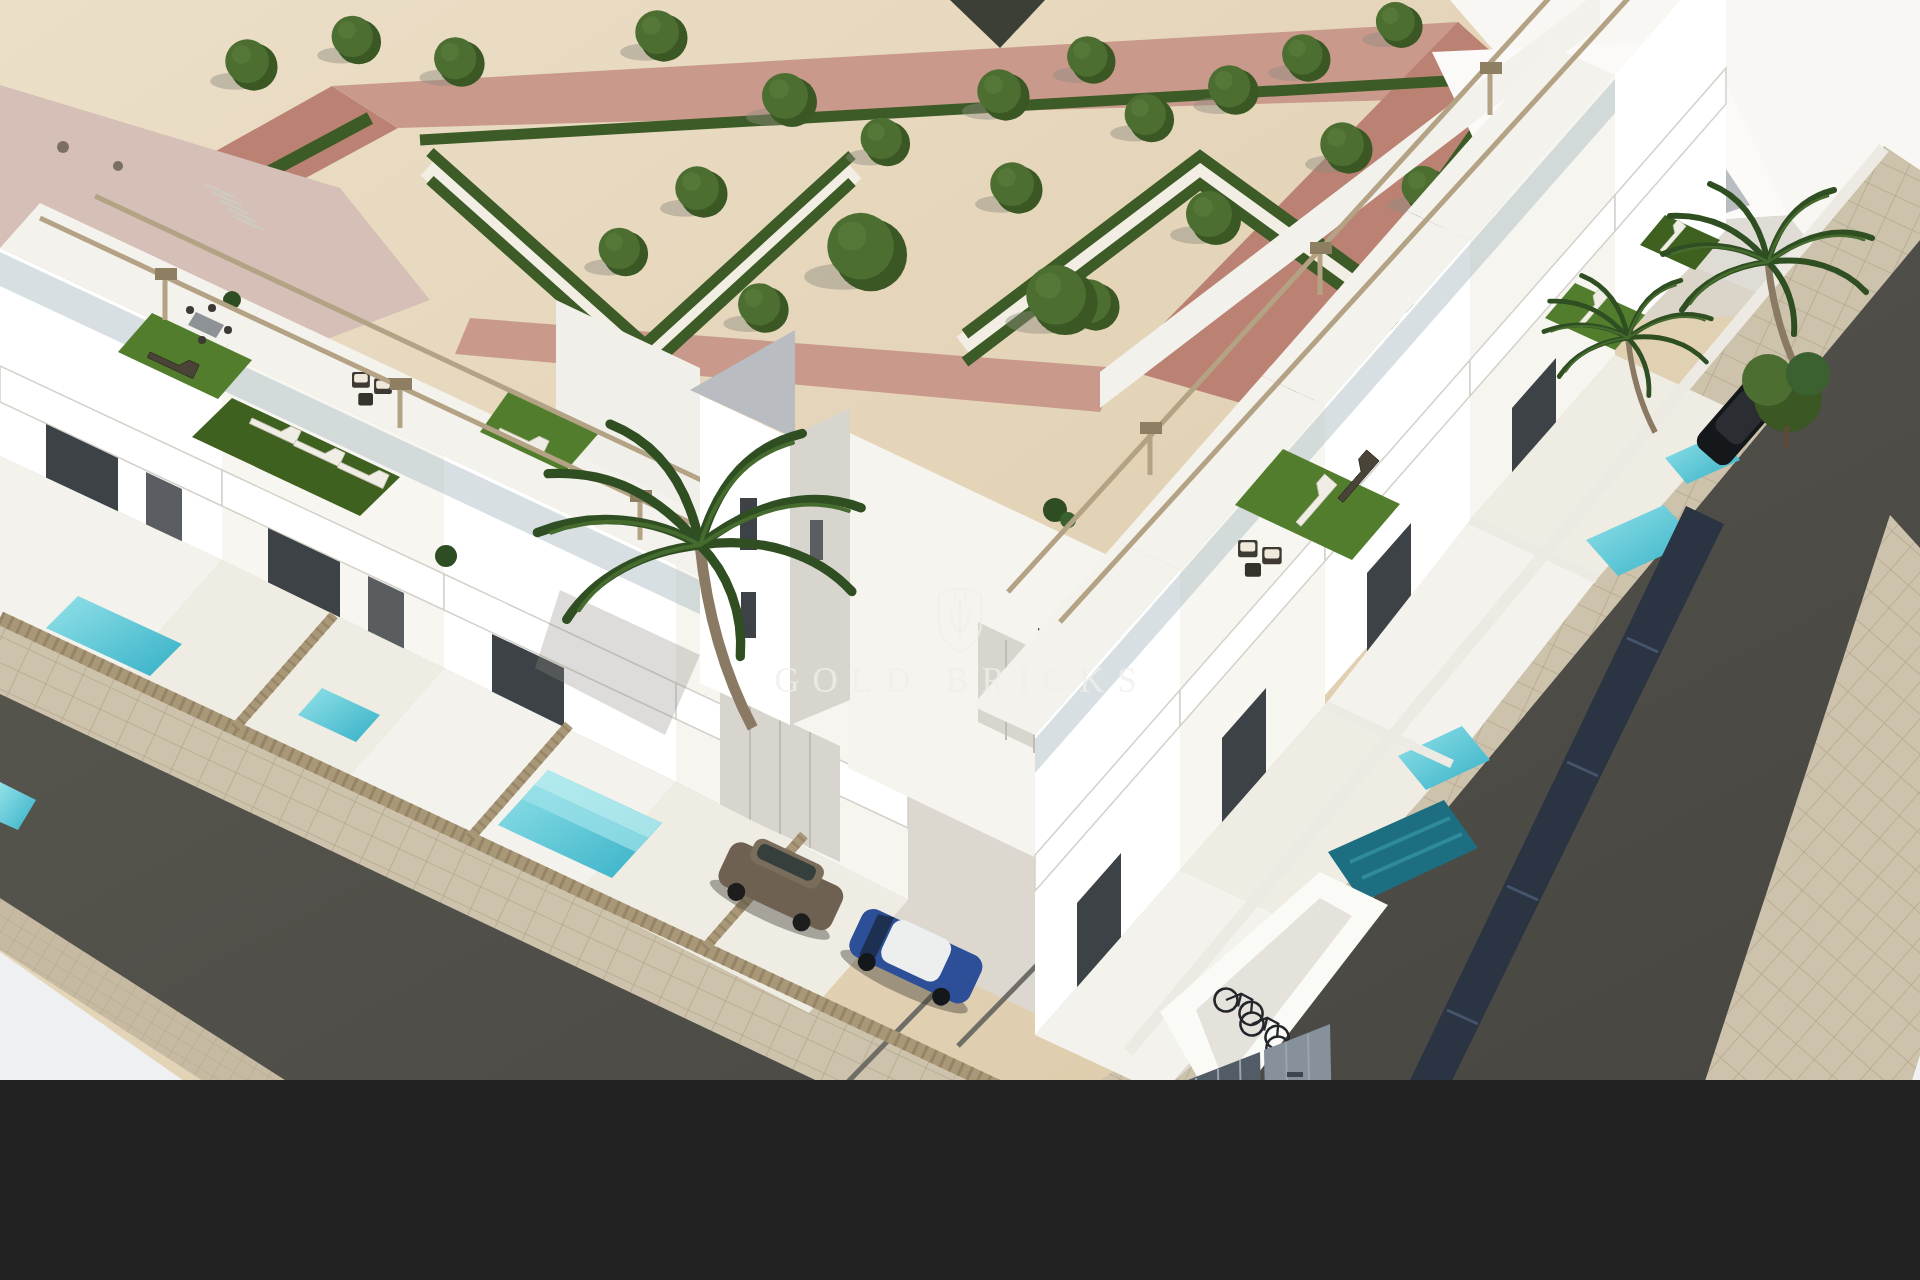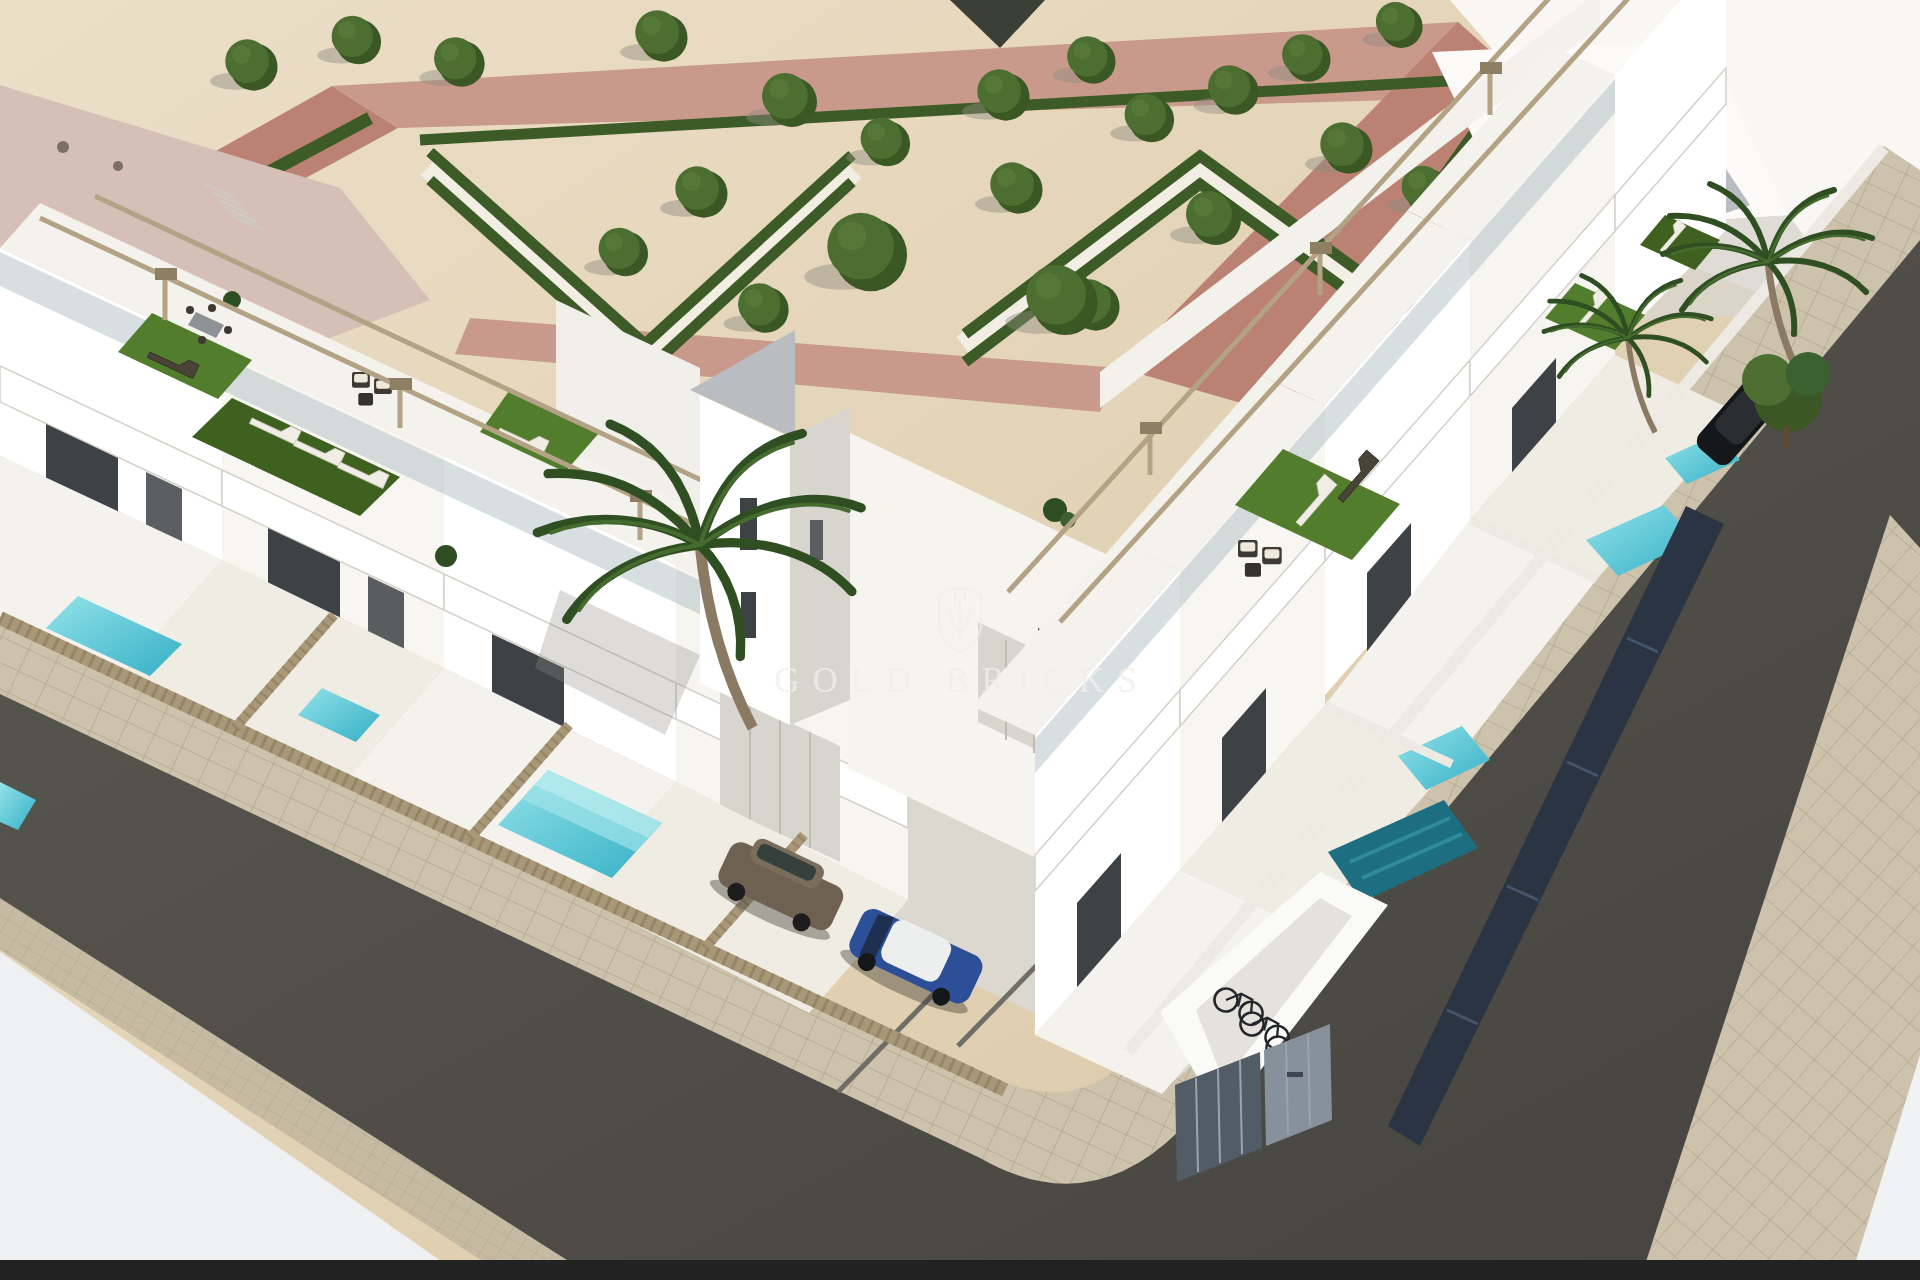--- a/index.html
+++ b/index.html
@@ -1,16 +1,16 @@
 <!DOCTYPE html>
 <html style="--c-sand: #e2d3b4; --c-sandA: #ecdfc8; --c-sandB: #d9c6a3; --c-white: #ffffff; --c-offwhite: #f4f2ec; --c-brightpave: #f8f7f3; --c-roofPink: #d5bfb7; --c-pathPink: #bb8273; --c-pathPinkLight: #c99a8b; --c-hedge: #3d5b26; --c-parkPath: #f2eee4; --c-tree: #4c6e30; --c-treeDark: #3a5724; --c-wallShade: #d8d5ce; --c-wallGray: #b9bcc0; --c-winDark: #3d4246; --c-turf: #517d2c; --c-turfDark: #3f6120; --c-wood: #b3a284; --c-woodDark: #8f7f62; --c-fence: #a99878; --c-fenceDark: #857455; --c-poolA: #93e2e9; --c-poolB: #35b0c6; --c-poolTeal: #1d6e80; --c-roadA: #595850; --c-roadB: #454440; --c-sidewalk: #cdc2ac; --c-sidewalkLine: #b4a88e; --c-curb: #c6baa2; --c-concrete: #dcd8d0; --c-concreteLine: #6f6e66; --c-carBrown: #6e6152; --c-carBlue: #2c4f97; --c-carDark: #15181b; --c-bike: #23262a; --c-cabinet: #86919c; --c-cabinetDark: #525c66; --c-navyPanel: #2a3442; --c-palm: #2f4f23; --c-palmLight: #466b2e; --c-shadow: #8e8b80; --c-glass: #9fb2bb; --c-watermark: #f1efeb;"><head>
 <meta charset="utf-8">
 <style>
   html,body{margin:0;padding:0;background:#222;}
-  #stage{position:relative;width:1920px;height:1260px;overflow:hidden;
+  #stage{position:relative;width:1920px;height:1080px;overflow:hidden;
          font-family:"Liberation Sans",sans-serif;}
   svg{position:absolute;inset:0;display:block;} .f-white{fill:var(--c-white)} .f-offwhite{fill:var(--c-offwhite)}
   .f-brightpave{fill:var(--c-brightpave)} .f-roofPink{fill:var(--c-roofPink)}
   .f-pathPink{fill:var(--c-pathPink)} .f-pathPinkLight{fill:var(--c-pathPinkLight)}
   .f-wallShade{fill:var(--c-wallShade)} .f-wallGray{fill:var(--c-wallGray)}
   .f-winDark{fill:var(--c-winDark)} .f-turf{fill:var(--c-turf)} .f-turfDark{fill:var(--c-turfDark)} .f-woodDark{fill:var(--c-woodDark)} .f-concrete{fill:var(--c-concrete)}
   .f-sidewalk{fill:var(--c-sidewalk)} .f-curb{fill:var(--c-curb)}
   .f-poolTeal{fill:var(--c-poolTeal)} .f-navy{fill:var(--c-navyPanel)}
   .f-cabinet{fill:var(--c-cabinet)} .f-cabinetDark{fill:var(--c-cabinetDark)}
   .f-carBrown{fill:var(--c-carBrown)} .f-carBlue{fill:var(--c-carBlue)} .f-carDark{fill:var(--c-carDark)} .f-glass{fill:var(--c-glass)}

